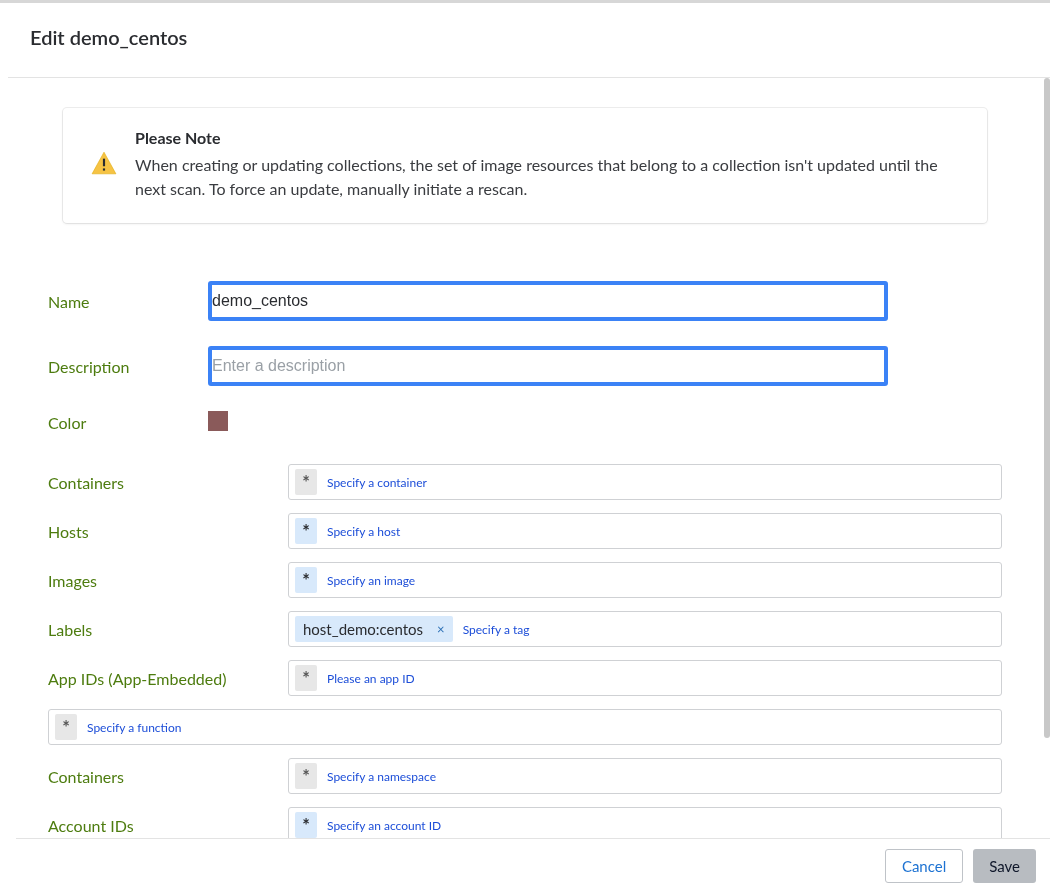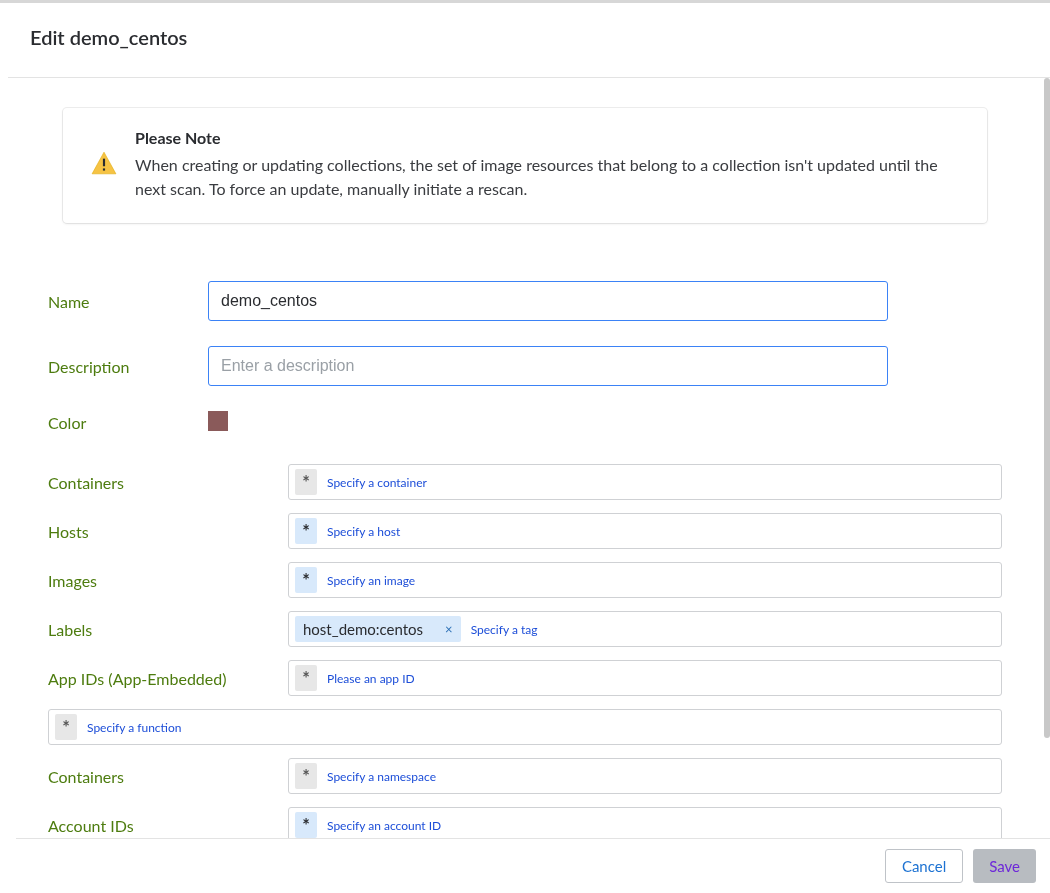--- a/index.html
+++ b/index.html
@@ -108,23 +108,23 @@
     color: #4d7c0f;
   }
   .label-col.wide {
     width: 240px;
     flex: 0 0 240px;
   }
   .input-col { flex: 1; }
   .text-input {
     width: 680px;
     height: 40px;
-    border: 1px solid #3b82f6;
+    border: 4px solid #3b82f6;
     border-radius: 3px;
-    padding: 0 12px;
+    padding: 0 0;
     font-size: 16px;
     color: #2a2c30;
     outline: none;
   }
   .text-input::placeholder { color: #9aa0a6; }
   .color-swatch {
     width: 20px; height: 20px;
     display: inline-block;
   }
   
@@ -143,21 +143,21 @@
     align-items: center;
     height: 26px;
     border-radius: 2px;
     padding: 0 6px;
     font-size: 15px;
     line-height: 26px;
   }
   .chip.gray { background: #e7e7e7; color: #555; }
   .chip.blue { background: #d8e9fb; color: #2a2c30; }
   .chip.star { font-size: 18px; font-weight: 700; width: 22px; justify-content: center; padding: 0; }
-  .chip.tag { background: #d8e9fb; color: #2a2c30; gap: 20px; padding: 0 8px; }
+  .chip.tag { background: #d8e9fb; color: #2a2c30; gap: 12px; padding: 0 8px; }
   .chip .rm {
     font-size: 13px;
     color: #2a6fb5;
     cursor: pointer;
     padding-left: 2px;
   }
   .tag-placeholder {
     font-size: 12px;
     color: #1d4ed8;
     padding-left: 2px;
@@ -185,21 +185,21 @@
     cursor: pointer;
   }
   .btn.cancel {
     border: 1px solid #bfc3c8;
     background: #fff;
     color: #1d72d2;
   }
   .btn.save {
     border: none;
     background: #b8bcc1;
-    color: #6d28d9;
+    color: #0f172a;
   }
 </style>
 </head>
 <body>
 
 <div class="app">
 
   <div class="top-shadow"></div>
 
   <div class="page-title">Edit demo_centos</div>

